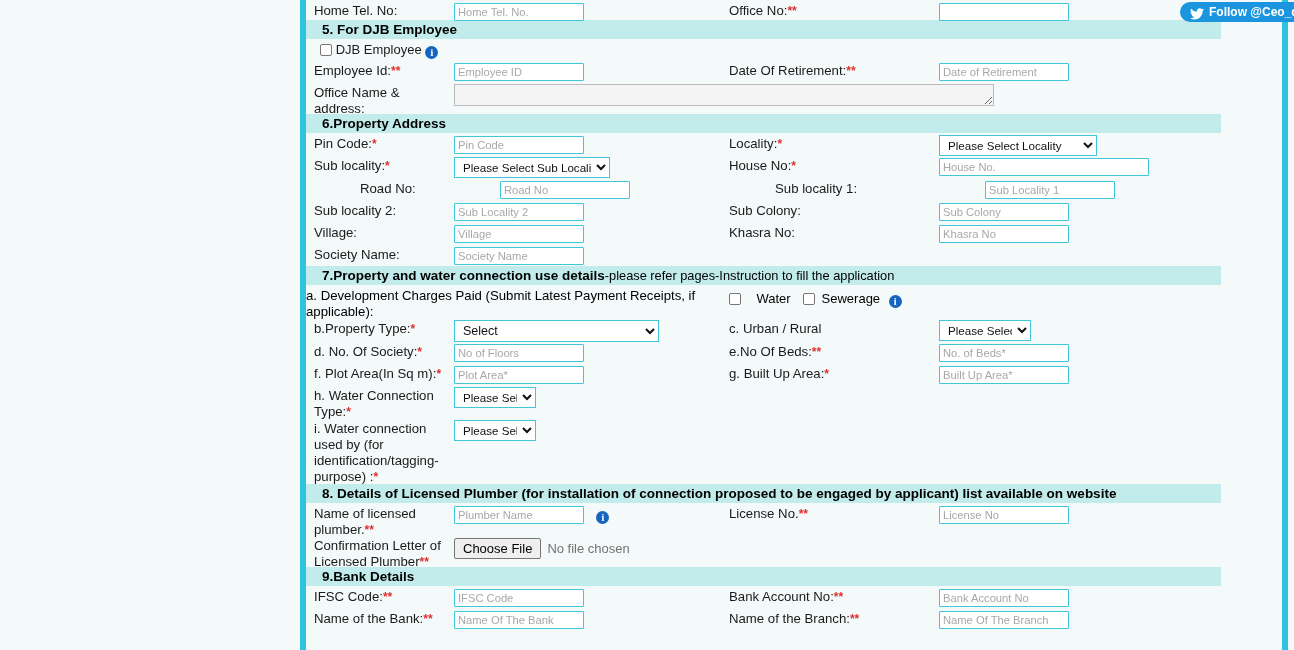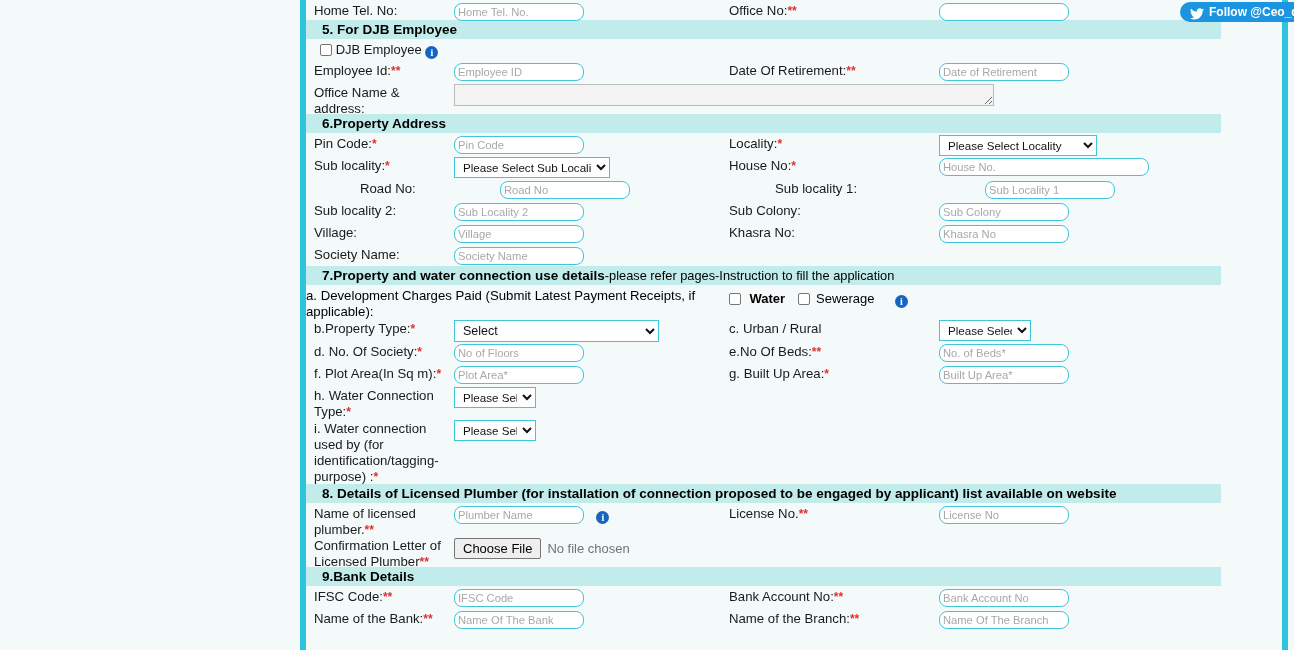--- a/index.html
+++ b/index.html
@@ -79,21 +79,21 @@
   
   input.txt {
     border: 1px solid #3fc6d9;
     background: #fff;
     height: 18px;
     font-size: 11.2px;
     font-family: "Liberation Sans", sans-serif;
     color: #222;
     padding: 0 3px;
     outline: none;
-    border-radius: 8px;
+    border-radius: 1px;
   }
   input.txt::placeholder { color: #a8a8a8; opacity: 1; }
   .w130 { width: 130px; }
   select.sel {
     border: 1px solid #3fc6d9;
     background: #fff;
     font-size: 11.6px;
     font-family: "Liberation Sans", sans-serif;
     color: #111;
     height: 21px;
@@ -337,23 +337,23 @@
       <span>7.Property and water connection use details</span><span class="normal">-please refer pages-Instruction to fill the application</span>
     </div>
 
     <div class="row" style="height:33px;">
       <div style="flex:0 0 423px;padding:3px 0 3px 0;font-size:13.2px;line-height:16px;">
         <div>a. Development Charges Paid (Submit Latest Payment Receipts, if</div>
         <div>applicable):</div>
       </div>
       <div style="flex:0 0 auto;padding:4px 0 0 0;white-space:nowrap;">
         <span class="chk"></span>
-        <span class="chk-lbl" style="margin-left:4px;margin-right:8px;font-weight:bold;">Water</span>
+        <span class="chk-lbl" style="margin-left:11px;margin-right:8px;">Water</span>
         <span class="chk"></span>
-        <span class="chk-lbl" style="margin-left:2px;margin-right:16px;">Sewerage</span>
+        <span class="chk-lbl" style="margin-left:2px;margin-right:4px;">Sewerage</span>
         <span class="info-icon">i</span>
       </div>
     </div>
 
     <div class="row" style="height:23px;">
       <div class="lab">
         <span>b.Property Type:</span><span class="req">*</span>
       </div>
       <div class="fld">
         <select class="sel big">

